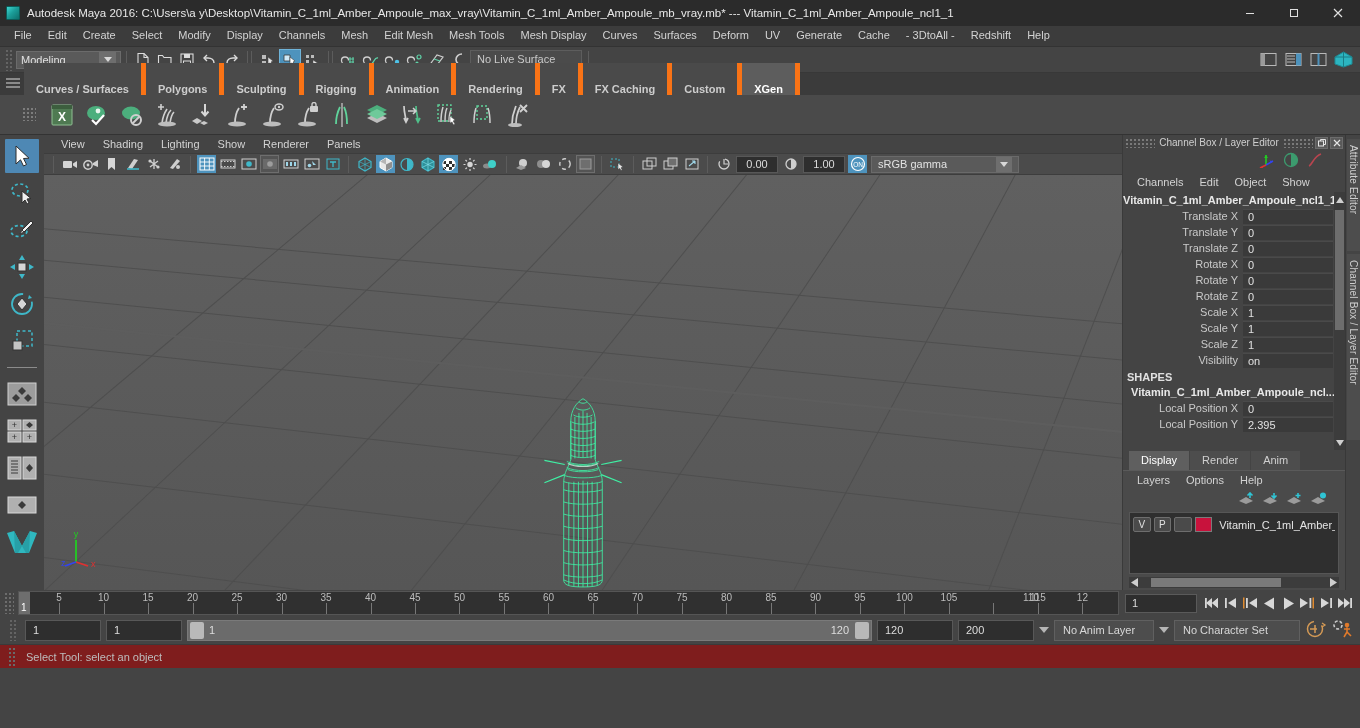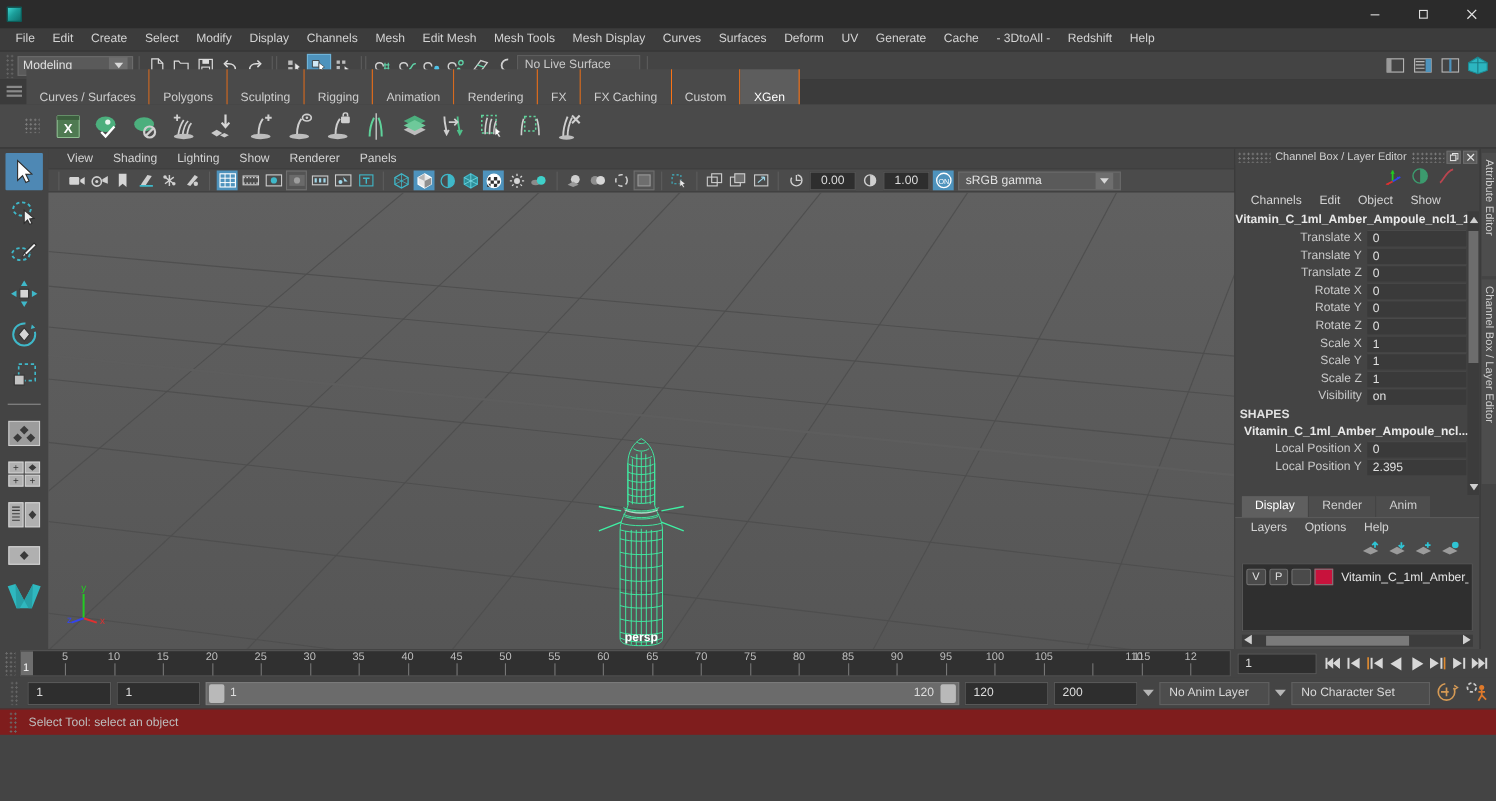--- a/index.html
+++ b/index.html
@@ -76,21 +76,21 @@
   
   .shelftabs{
     height:22px;background:#3b3b3b;display:flex;align-items:flex-end;padding-left:24px;
   }
   .shelf-grip{
     position:absolute;left:6px;top:3px;width:14px;height:16px;
   }
   .shelf-grip i{ display:block;height:2px;background:#8a8a8a;margin:2px 0; }
   .shelftab{
     height:20px;line-height:20px;padding:16px 12px;background:#4a4a4a;color:#cdcdcd;
-    font-size:11px;border-right:1px solid #f97316;white-space:nowrap;
+    font-size:11px;border-right:5px solid #f97316;white-space:nowrap;font-weight:bold;
   }
   .shelftab.active{ background:#5d5d5d; color:#fff; }
   .shelfbar{
     height:40px;background:#4a4a4a;display:flex;align-items:center;
     padding-left:46px;gap:3px;border-bottom:1px solid #333;position:relative;
   }
   .shelf-left-grip{ position:absolute;left:22px;top:12px;width:14px;height:14px;
     background-image:radial-gradient(#7d7d7d 1px,transparent 1px);background-size:4px 4px;}
   .shelficon{ width:32px;height:32px;display:flex;align-items:center;justify-content:center;flex:0 0 auto; }
 
@@ -243,20 +243,21 @@
   }
   .hl-grip{ width:8px;height:20px;background-image:radial-gradient(#6a6a6a 1px,transparent 1px);background-size:4px 4px;margin-right:10px; }
 </style>
 </head>
 <body>
 
 <div id="app">
 
   <div class="titlebar">
     <div class="title-logo"></div>
+    <div class="title-text">Autodesk Maya 2016: C:\Users\a y\Desktop\Vitamin_C_1ml_Amber_Ampoule_max_vray\Vitamin_C_1ml_Amber_Ampoule_mb_vray.mb*   ---   Vitamin_C_1ml_Amber_Ampoule_ncl1_1</div>
     <div class="win-btns">
       <div class="win-btn">
         <svg width="12" height="12" viewBox="0 0 12 12">
             <rect x="2" y="6" width="8" height="1" fill="#e0e0e0"></rect>
           </svg>
       </div>
       <div class="win-btn">
         <svg width="12" height="12" viewBox="0 0 12 12">
             <rect x="2.5" y="2.5" width="7" height="7" fill="none" stroke="#e0e0e0"></rect>
           </svg>
@@ -956,21 +957,20 @@
           <svg width="44" height="44" viewBox="0 0 44 44">
             <path d="M16 34 L16 12" stroke="#22cc22" stroke-width="1.8"></path>
             <text x="16" y="9" font-size="9" fill="#22cc22" text-anchor="middle" font-family="Liberation Sans, sans-serif">y</text>
             <path d="M16 34 L28 38" stroke="#e03030" stroke-width="1.8"></path>
             <text x="31" y="39" font-size="9" fill="#e03030" font-family="Liberation Sans, sans-serif">x</text>
             <path d="M16 34 L5 38" stroke="#3344ee" stroke-width="1.8"></path>
             <text x="1" y="38" font-size="9" fill="#3344ee" font-family="Liberation Sans, sans-serif">z</text>
           </svg>
         </div>
 
-        <div class="persp-label">persp</div>
       </div>
     </div>
 
     <div class="chanbox">
       <div class="cb-titlebar">
         <div class="cb-dots"></div>
         <div class="cb-title">Channel Box / Layer Editor</div>
         <div class="cb-dots"></div>
         <div class="cb-wbtn">
           <svg width="8" height="8" viewBox="0 0 8 8">

